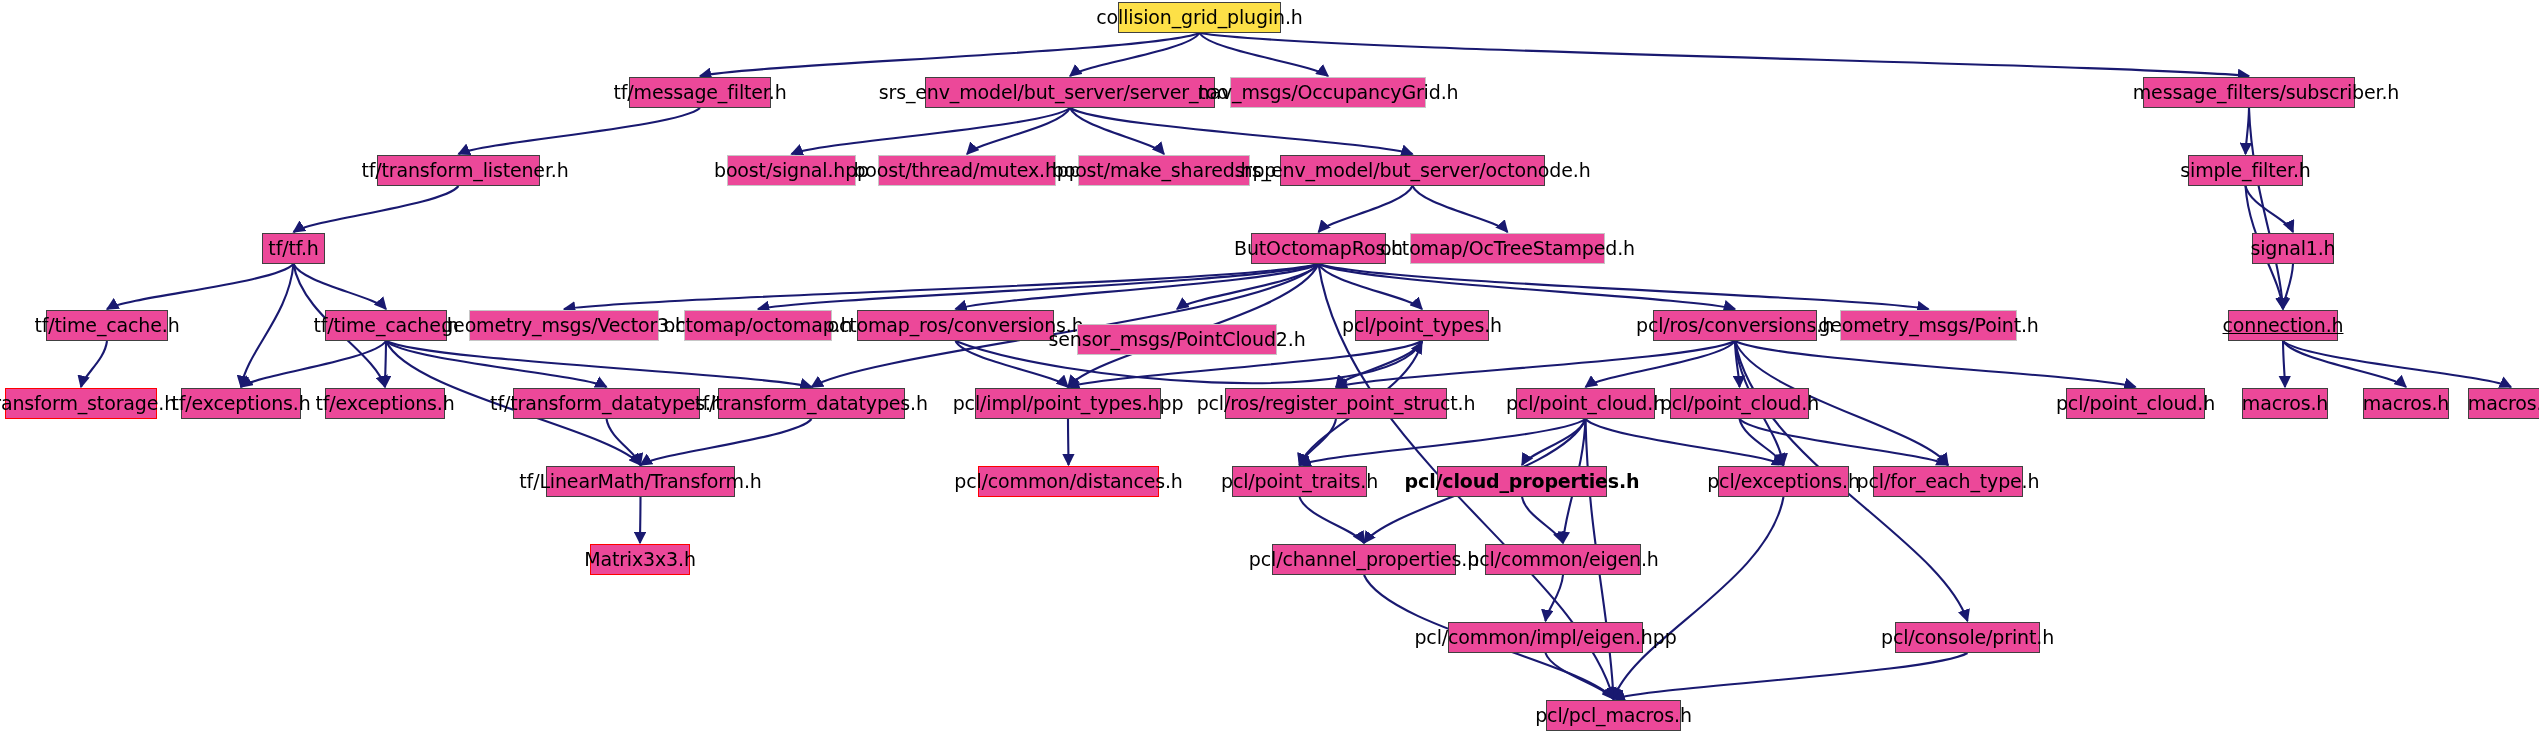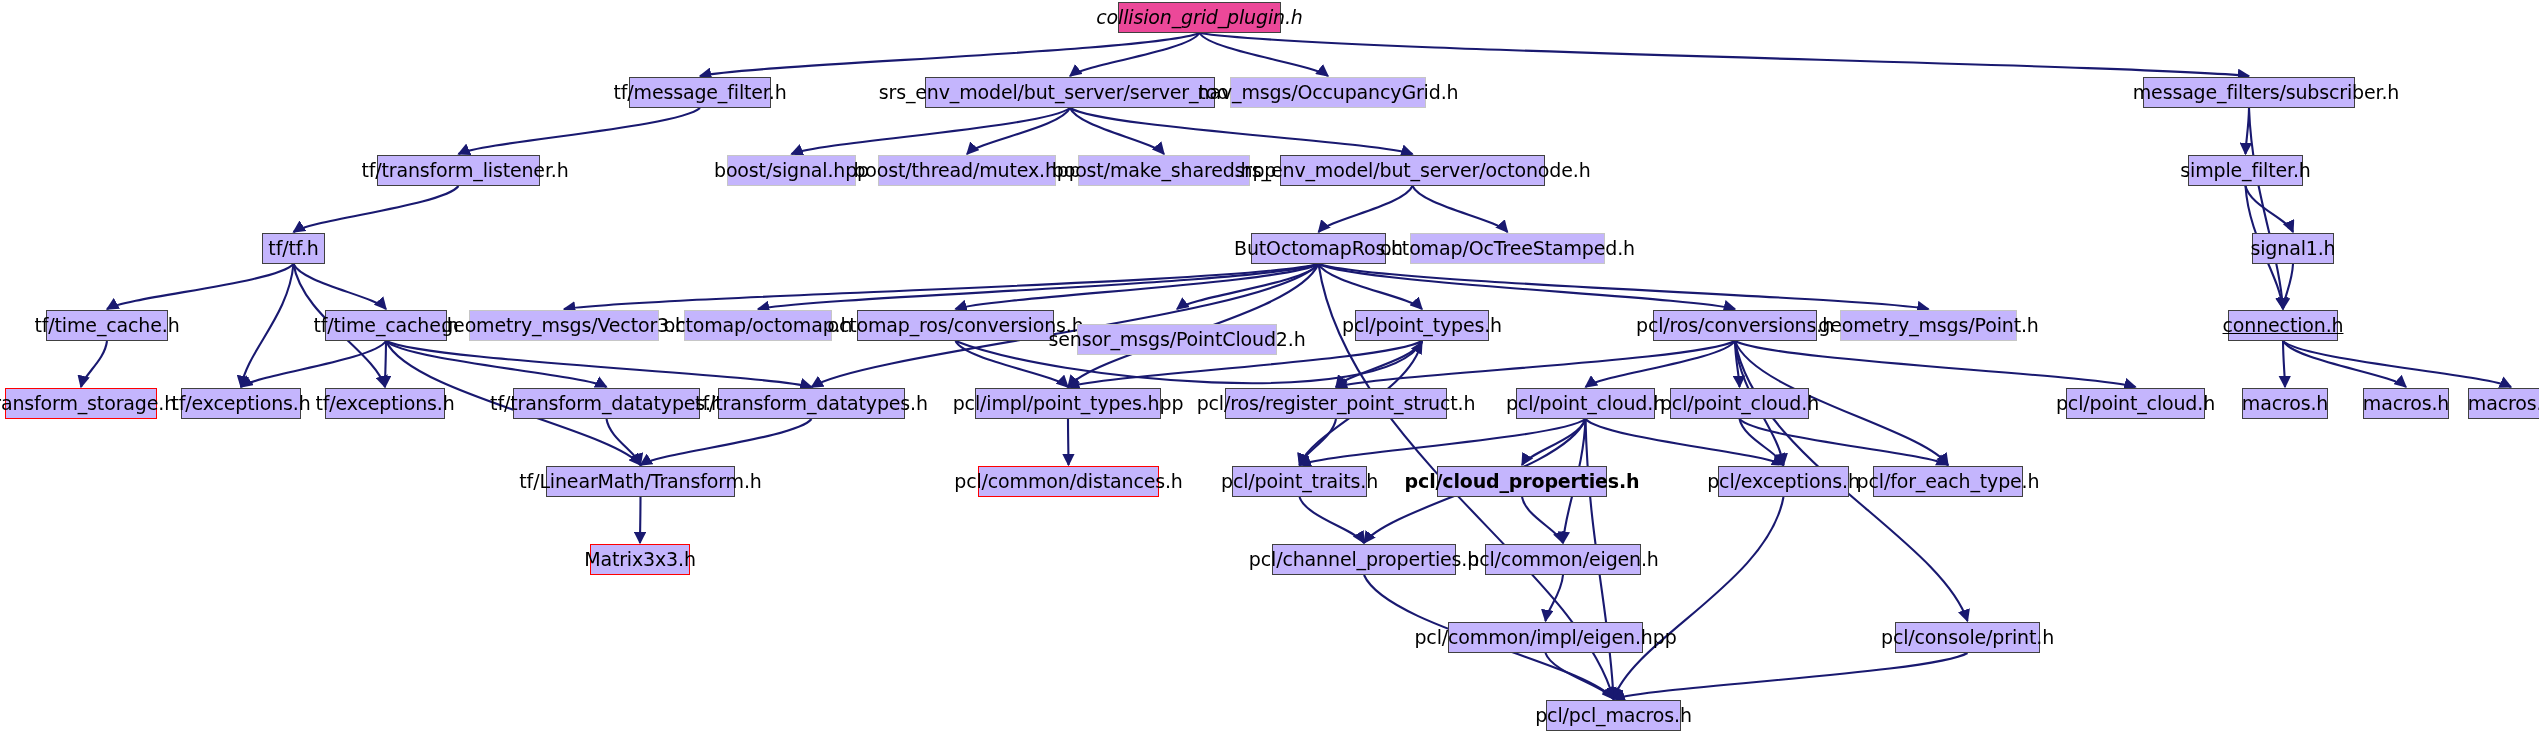--- a/index.html
+++ b/index.html
@@ -30,32 +30,31 @@
     stroke-width: 2.1;
   }
   .node {
     position: absolute;
     box-sizing: border-box;
     display: flex;
     align-items: center;
     justify-content: center;
     height: 31px;
     border: 1.6px solid #404040;
-    background: #c4b5fd;
+    background: #ec4899;
     color: #000000;
     font-size: 19px;
     line-height: 1;
     white-space: nowrap;
     padding: 0 7px;
     letter-spacing: -0.15px;
   }
   .node.root {
-    background: #ec4899;
+    background: #fde047;
     border-color: #404040;
-    font-style: italic;
   }
   .node.terminal {
     border-color: #c6c6c6;
   }
   .node.missing {
     border-color: #ff0000;
   }
 </style>
 </head>
 <body>

